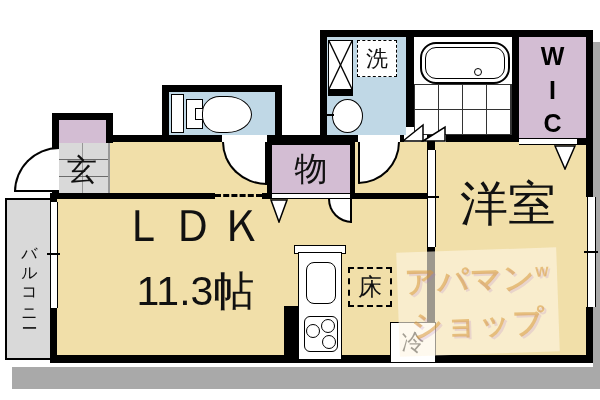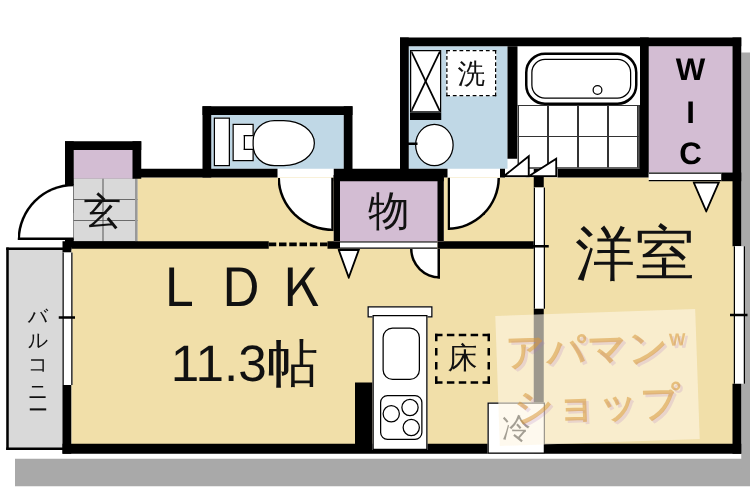--- a/index.html
+++ b/index.html
@@ -160,21 +160,21 @@
   <div class="fix" style="left:321px;top:319px;width:14px;height:14px;border-radius:50%;"></div>
   <div class="fix" style="left:322px;top:335px;width:14px;height:14px;border-radius:50%;"></div>
 
   <div class="fix" style="left:390px;top:322px;width:46px;height:41px;display:flex;align-items:center;justify-content:center;">
     <span class="lbl" style="position:static;font-size:23px;">冷</span>
   </div>
   <div class="abs" style="left:348px;top:267px;width:44px;height:40px;border:2px dashed #000;box-sizing:border-box;display:flex;align-items:center;justify-content:center;">
     <span class="lbl" style="position:static;font-size:24px;">床</span>
   </div>
 
-  <div class="lbl" style="left:88px;top:205px;width:215px;height:50px;font-size:45px;letter-spacing:4px;">ＬＤＫ</div>
+  <div class="lbl" style="left:88px;top:205px;width:215px;height:50px;font-size:45px;letter-spacing:4px;font-family:Liberation Mono, monospace;">ＬＤＫ</div>
   <div class="lbl" style="left:88px;top:268px;width:215px;height:48px;font-size:41px;">11.3帖</div>
   <div class="lbl" style="left:432px;top:178px;width:152px;height:52px;font-size:48px;">洋室</div>
   <div class="lbl vtext" style="left:17px;top:203px;width:24px;height:152px;font-size:16px;">バルコニー</div>
   <div class="lbl" style="left:62px;top:152px;width:40px;height:36px;font-size:30px;">玄</div>
   <div class="lbl" style="left:283px;top:149px;width:56px;height:40px;font-size:33px;">物</div>
   <div class="wic-letters">
     <span>W</span>
     <span>I</span>
     <span>C</span>
   </div>

